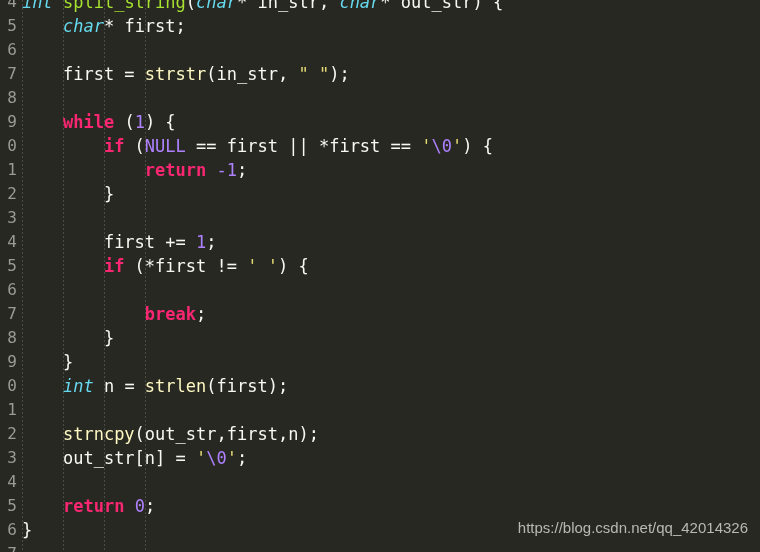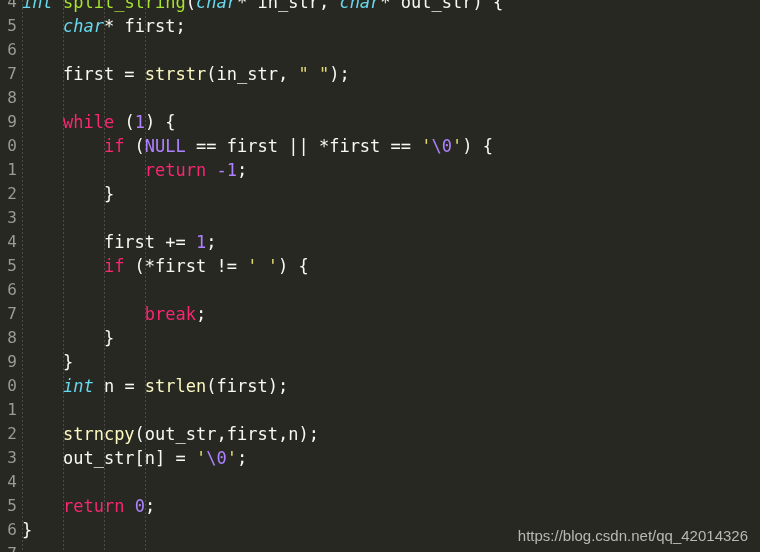--- a/index.html
+++ b/index.html
@@ -80,34 +80,34 @@
     top: 0;
     width: 1px;
     height: 100%;
     background-image: linear-gradient(to bottom,
                       #4b4c45 0px, #4b4c45 2px,
                       transparent 2px, transparent 4px);
     background-size: 1px 4px;
   }
 
   
-  .t-kw      { color: #f92672; }                  
+  .t-kw      { color: #f92672; font-weight: bold; }                  
   .t-type    { color: #66d9ef; font-style: italic; } 
   .t-fn      { color: #a6e22e; }                  
   .t-lib     { color: #fef9c3; }                  
   .t-num     { color: #ae81ff; }                  
   .t-str     { color: #e6db74; }                  
   .t-op      { color: #f8f8f2; }                  
   .t-id      { color: #f8f8f2; }                  
 
   
   .watermark {
     position: absolute;
     right: 12px;
-    bottom: 4px;
+    bottom: 12px;
     font-family: "Liberation Sans", sans-serif;
     font-size: 15px;
     color: #b8b9b3;
     z-index: 5;
     user-select: none;
   }
 </style>
 </head>
 <body>
 

